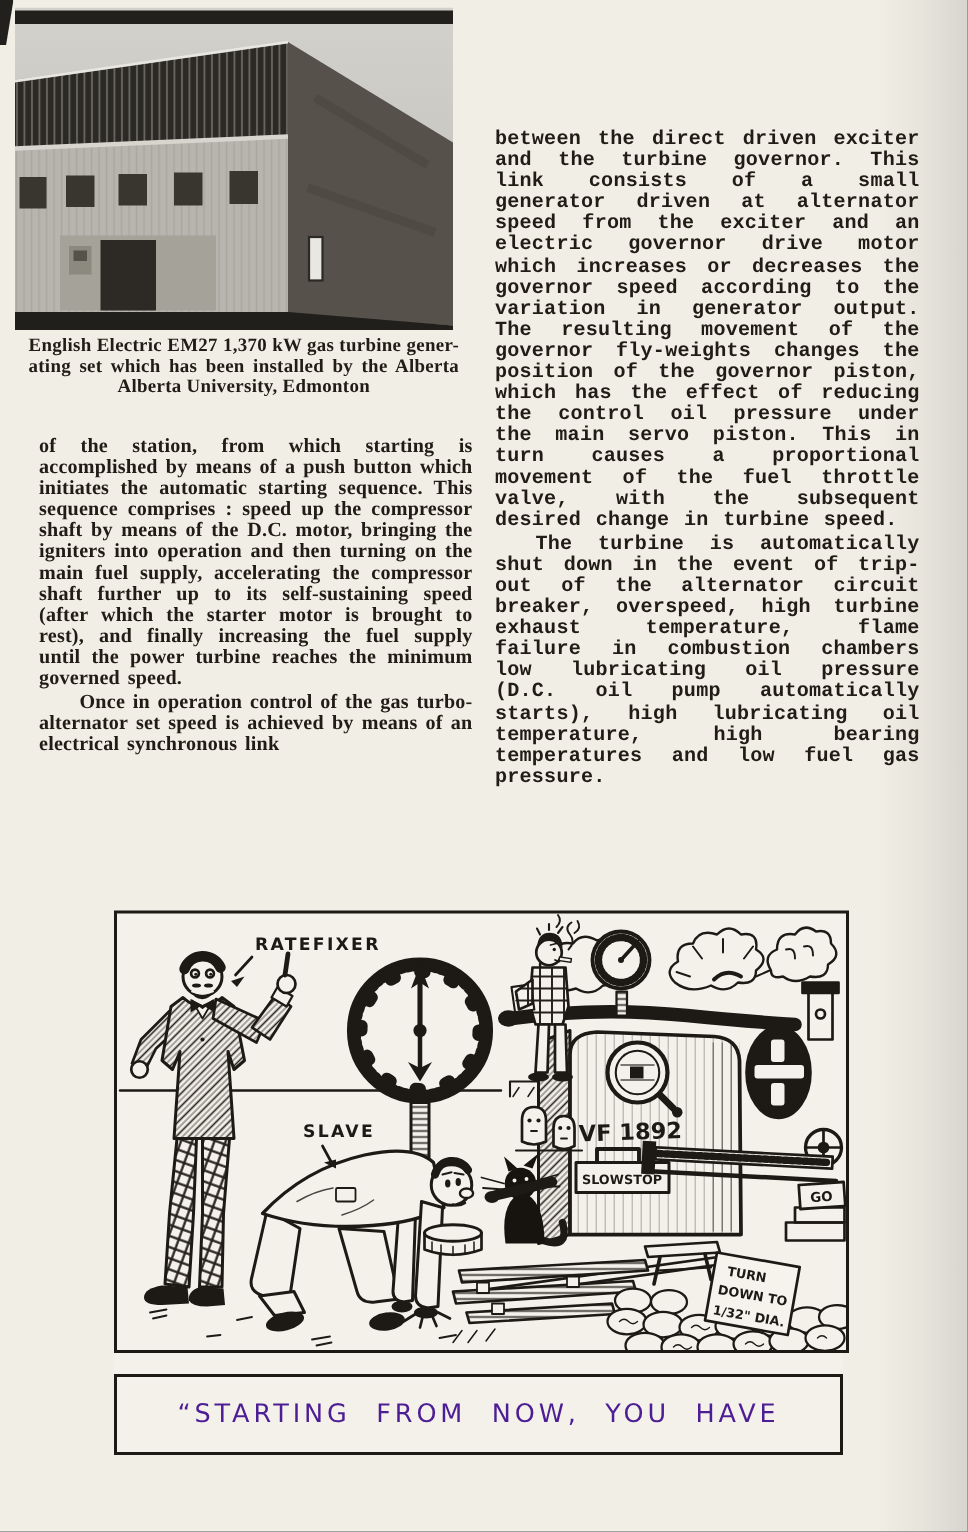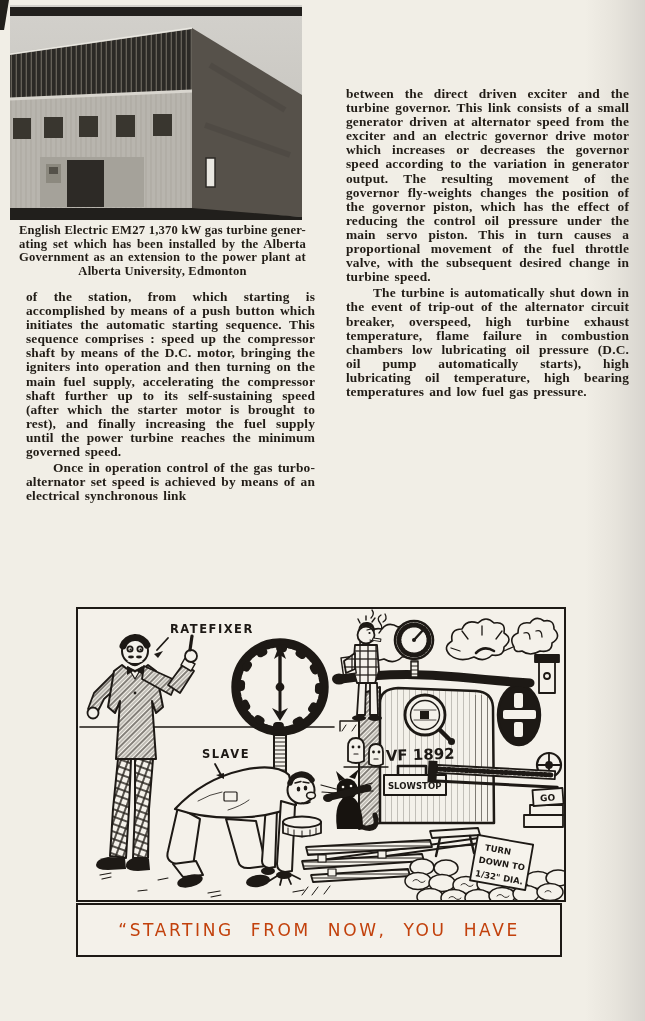--- a/index.html
+++ b/index.html
@@ -13,27 +13,27 @@
   .photo{position:absolute;left:10px;top:5px;width:292px;height:215px;}
   .photo-caption{position:absolute;left:19px;top:224px;width:287px;
     font-size:12.6px;line-height:13.6px;font-weight:bold;letter-spacing:.2px;}
   .cap-line{text-align:justify;text-align-last:justify;}
   .cap-last{text-align:center;}
   .col{position:absolute;font-size:13.4px;line-height:14.1px;font-weight:bold;
     text-align:justify;letter-spacing:.15px;word-spacing:1.6px;}
   .col p{margin:0;}
   .col p + p{text-indent:27px;margin-top:2px;}
   #col-left{left:26px;top:290px;width:289px;}
-  #col-right{left:346px;top:87px;width:283px;}
+  #col-right{left:330px;top:87px;width:283px;font-family:Liberation Mono, monospace;}
   .cartoon{position:absolute;left:76px;top:607px;width:486px;background:#f4f1ea;}
   .cartoon-art{display:block;width:486px;height:291px;border:2.5px solid #1d1915;background:#f4f1ea;}
-  .cartoon-caption{border:2.5px solid #1d1915;border-top-width:2px;margin-top:1px;height:50px;
+  .cartoon-caption{border:2.5px solid #1d1915;border-top-width:2px;margin-top:14px;height:50px;
     display:flex;flex-direction:column;justify-content:center;align-items:center;
     font-family:"DejaVu Sans",sans-serif;font-size:17px;letter-spacing:2.6px;word-spacing:9px;
-    color:#c2410c;background:#f4f1ea;}
+    color:#4c1d95;background:#f4f1ea;}
   .cartoon-caption div{line-height:24px;white-space:nowrap;}
   svg text{font-family:"DejaVu Sans",sans-serif;fill:#1d1915;}
 </style>
 </head>
 <body>
 
 <div class="page">
   <div class="corner-mark"></div>
 
   <svg class="photo" viewBox="0 0 292 215">
@@ -70,21 +70,20 @@
     <rect x="39" y="162" width="9" height="7" fill="#55524a"></rect>
     <polygon points="182,23 292,90 292,212 182,205" fill="#56514a"></polygon>
     <path d="M200,60 L275,105 M195,120 L280,150" stroke="#49453f" stroke-width="6" opacity=".5"></path>
     <rect x="196" y="153" width="9" height="29" fill="#e9e7e1" stroke="#2d2a26" stroke-width="1.5"></rect>
     <polygon points="0,203 182,203 292,212 292,215 0,215" fill="#211f1c"></polygon>
   </svg>
 
   <div class="photo-caption">
     <div class="cap-line">English Electric EM27 1,370 kW gas turbine gener-</div>
     <div class="cap-line">ating set which has been installed by the Alberta</div>
-    <div class="cap-line">Government as an extension to the power plant at</div>
     <div class="cap-last">Alberta University, Edmonton</div>
   </div>
 
   <div class="col" id="col-left">
     <p>of the station, from which starting is accomplished by means of a push button which initiates the automatic starting sequence.  This sequence comprises : speed up the compressor shaft by means of the D.C. motor, bringing the igniters into operation and then turning on the main fuel supply, accelerating the compressor shaft further up to its self-sustaining speed (after which the starter motor is brought to rest), and finally increasing the fuel supply until the power turbine reaches the minimum governed speed.</p>
     <p>Once in operation control of the gas turbo-alternator set speed is achieved by means of an electrical synchronous link</p>
   </div>
   <div class="col" id="col-right">
     <p>between the direct driven exciter and the turbine governor.  This link consists of a small generator driven at alternator speed from the exciter and an electric governor drive motor which increases or decreases the governor speed according to the variation in generator output.  The resulting movement of the governor fly-weights changes the position of the governor piston, which has the effect of reducing the control oil pressure under the main servo piston.  This in turn causes a proportional movement of the fuel throttle valve, with the subsequent desired change in turbine speed.</p>
     <p>The turbine is automatically shut down in the event of trip-out of the alternator circuit breaker, overspeed, high turbine exhaust temperature, flame failure in combustion chambers low lubricating oil pressure (D.C. oil pump automatically starts), high lubricating oil temperature, high bearing temperatures and low fuel gas pressure.</p>

